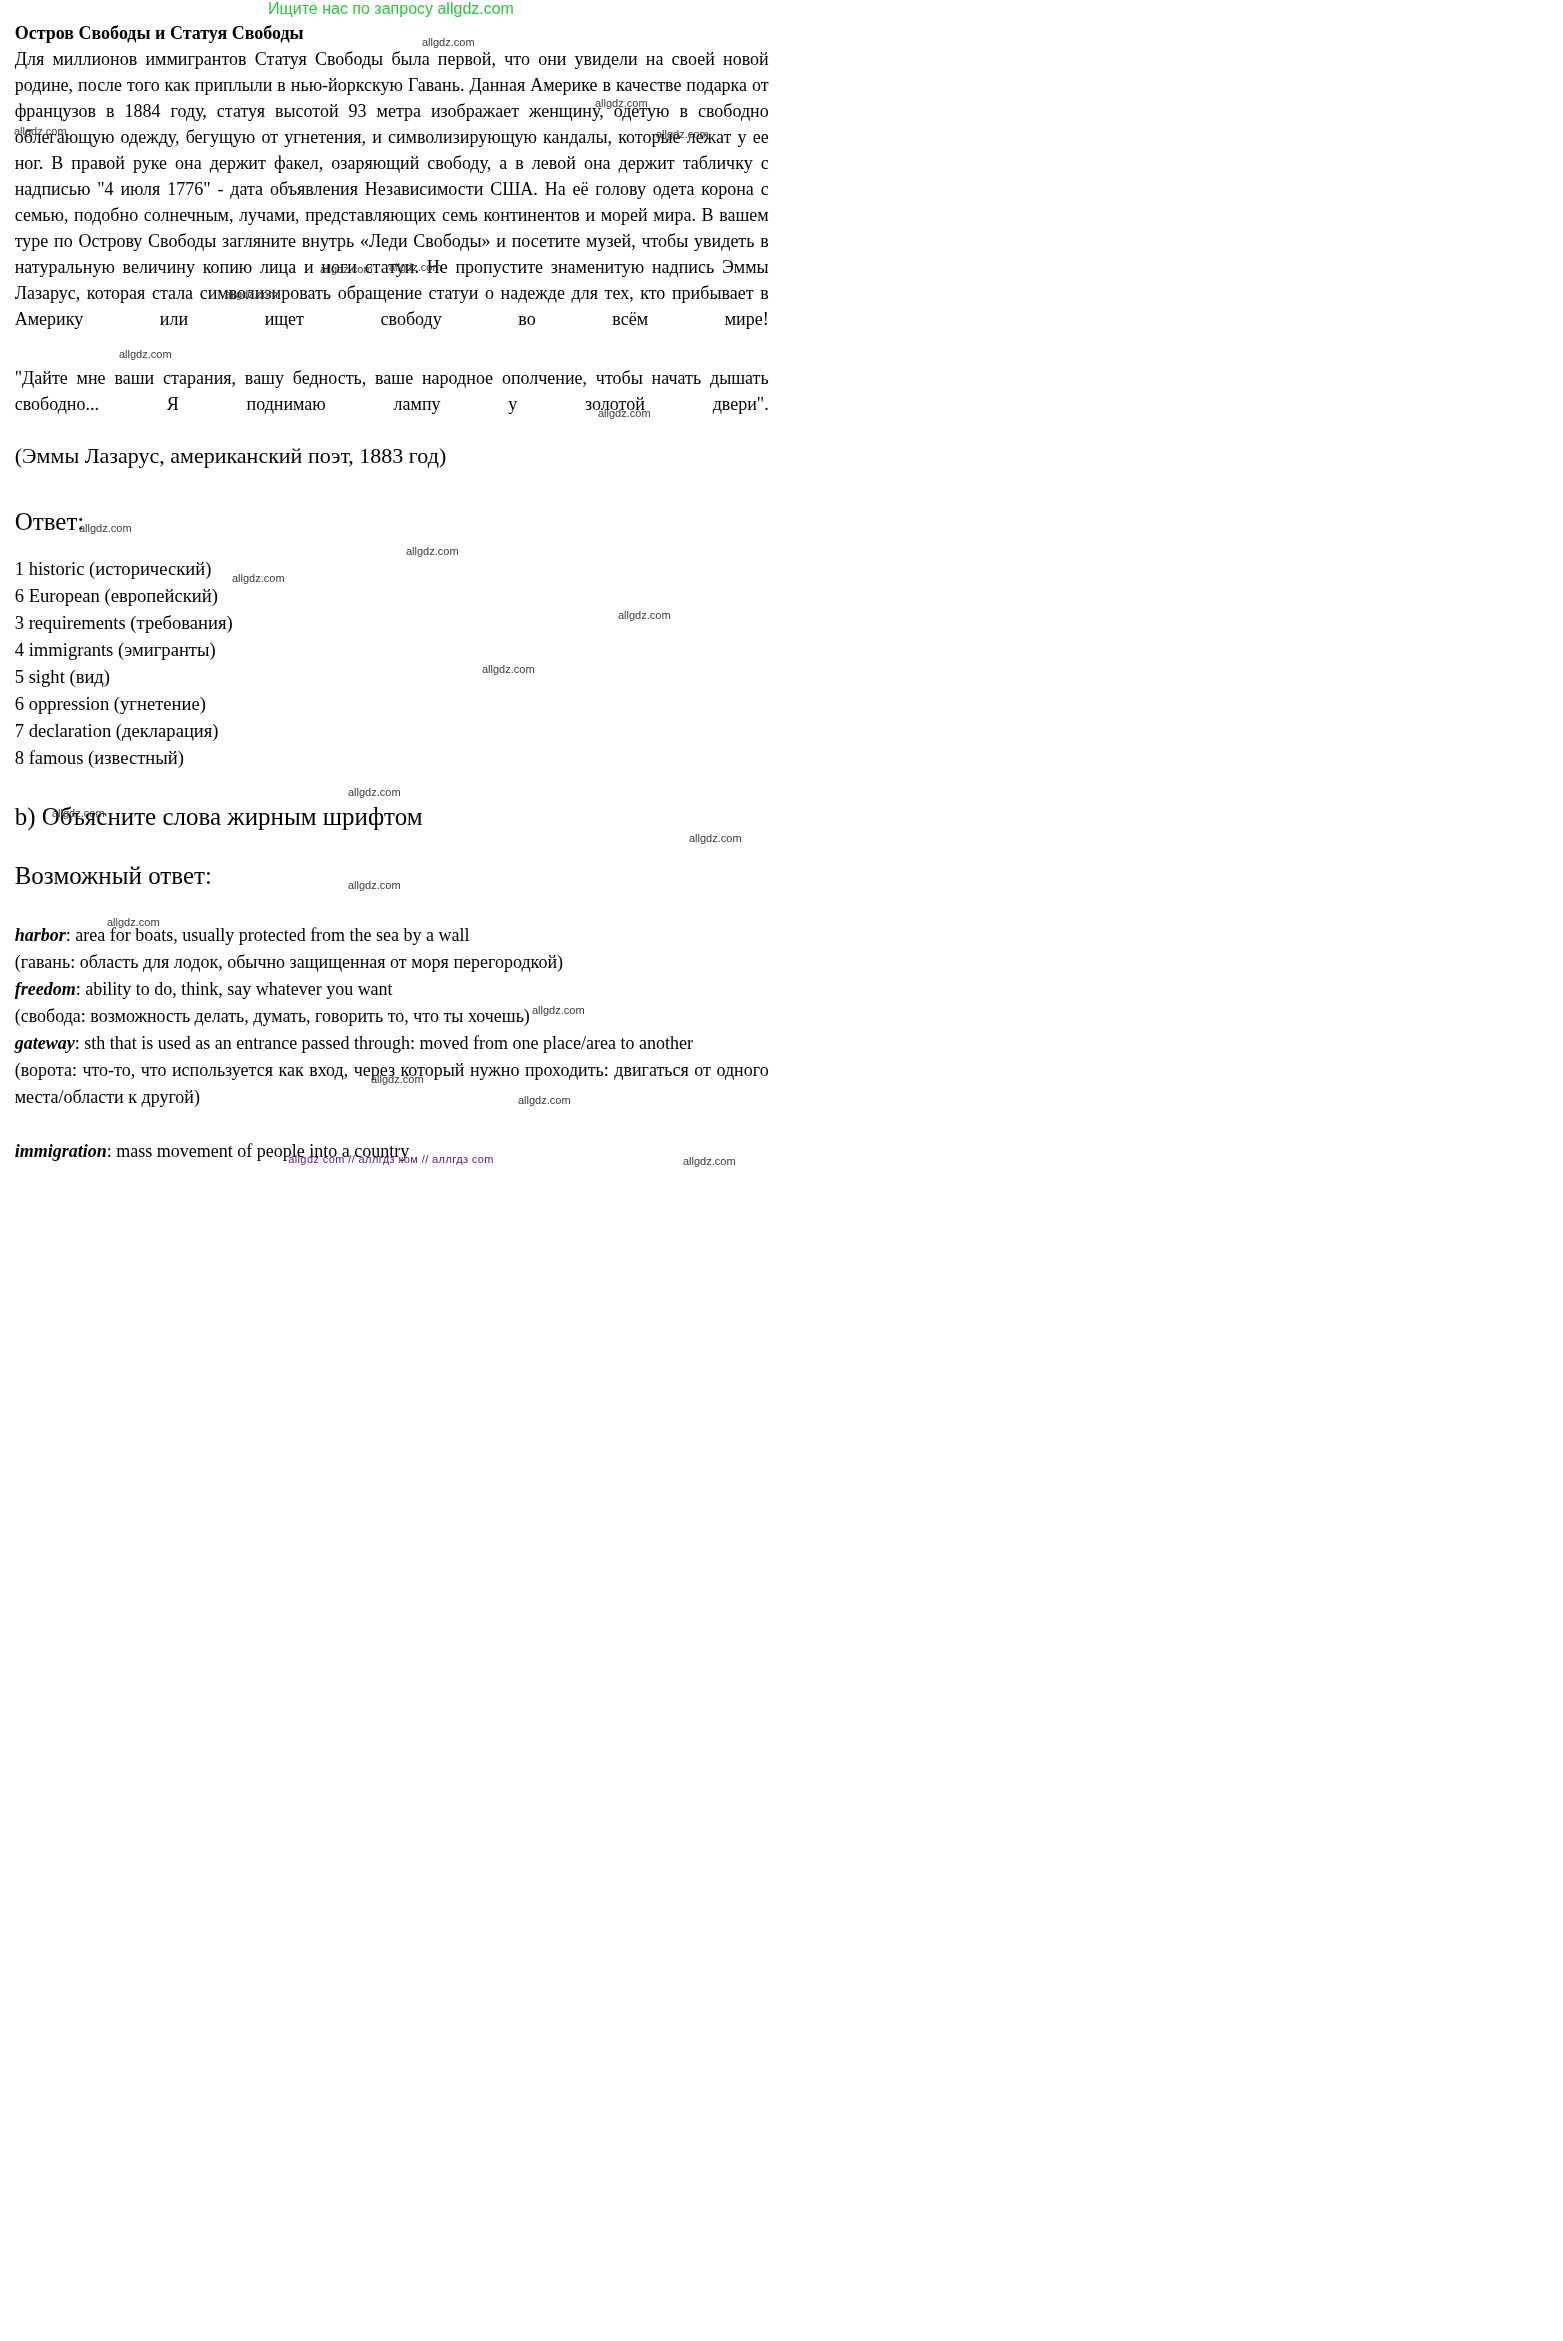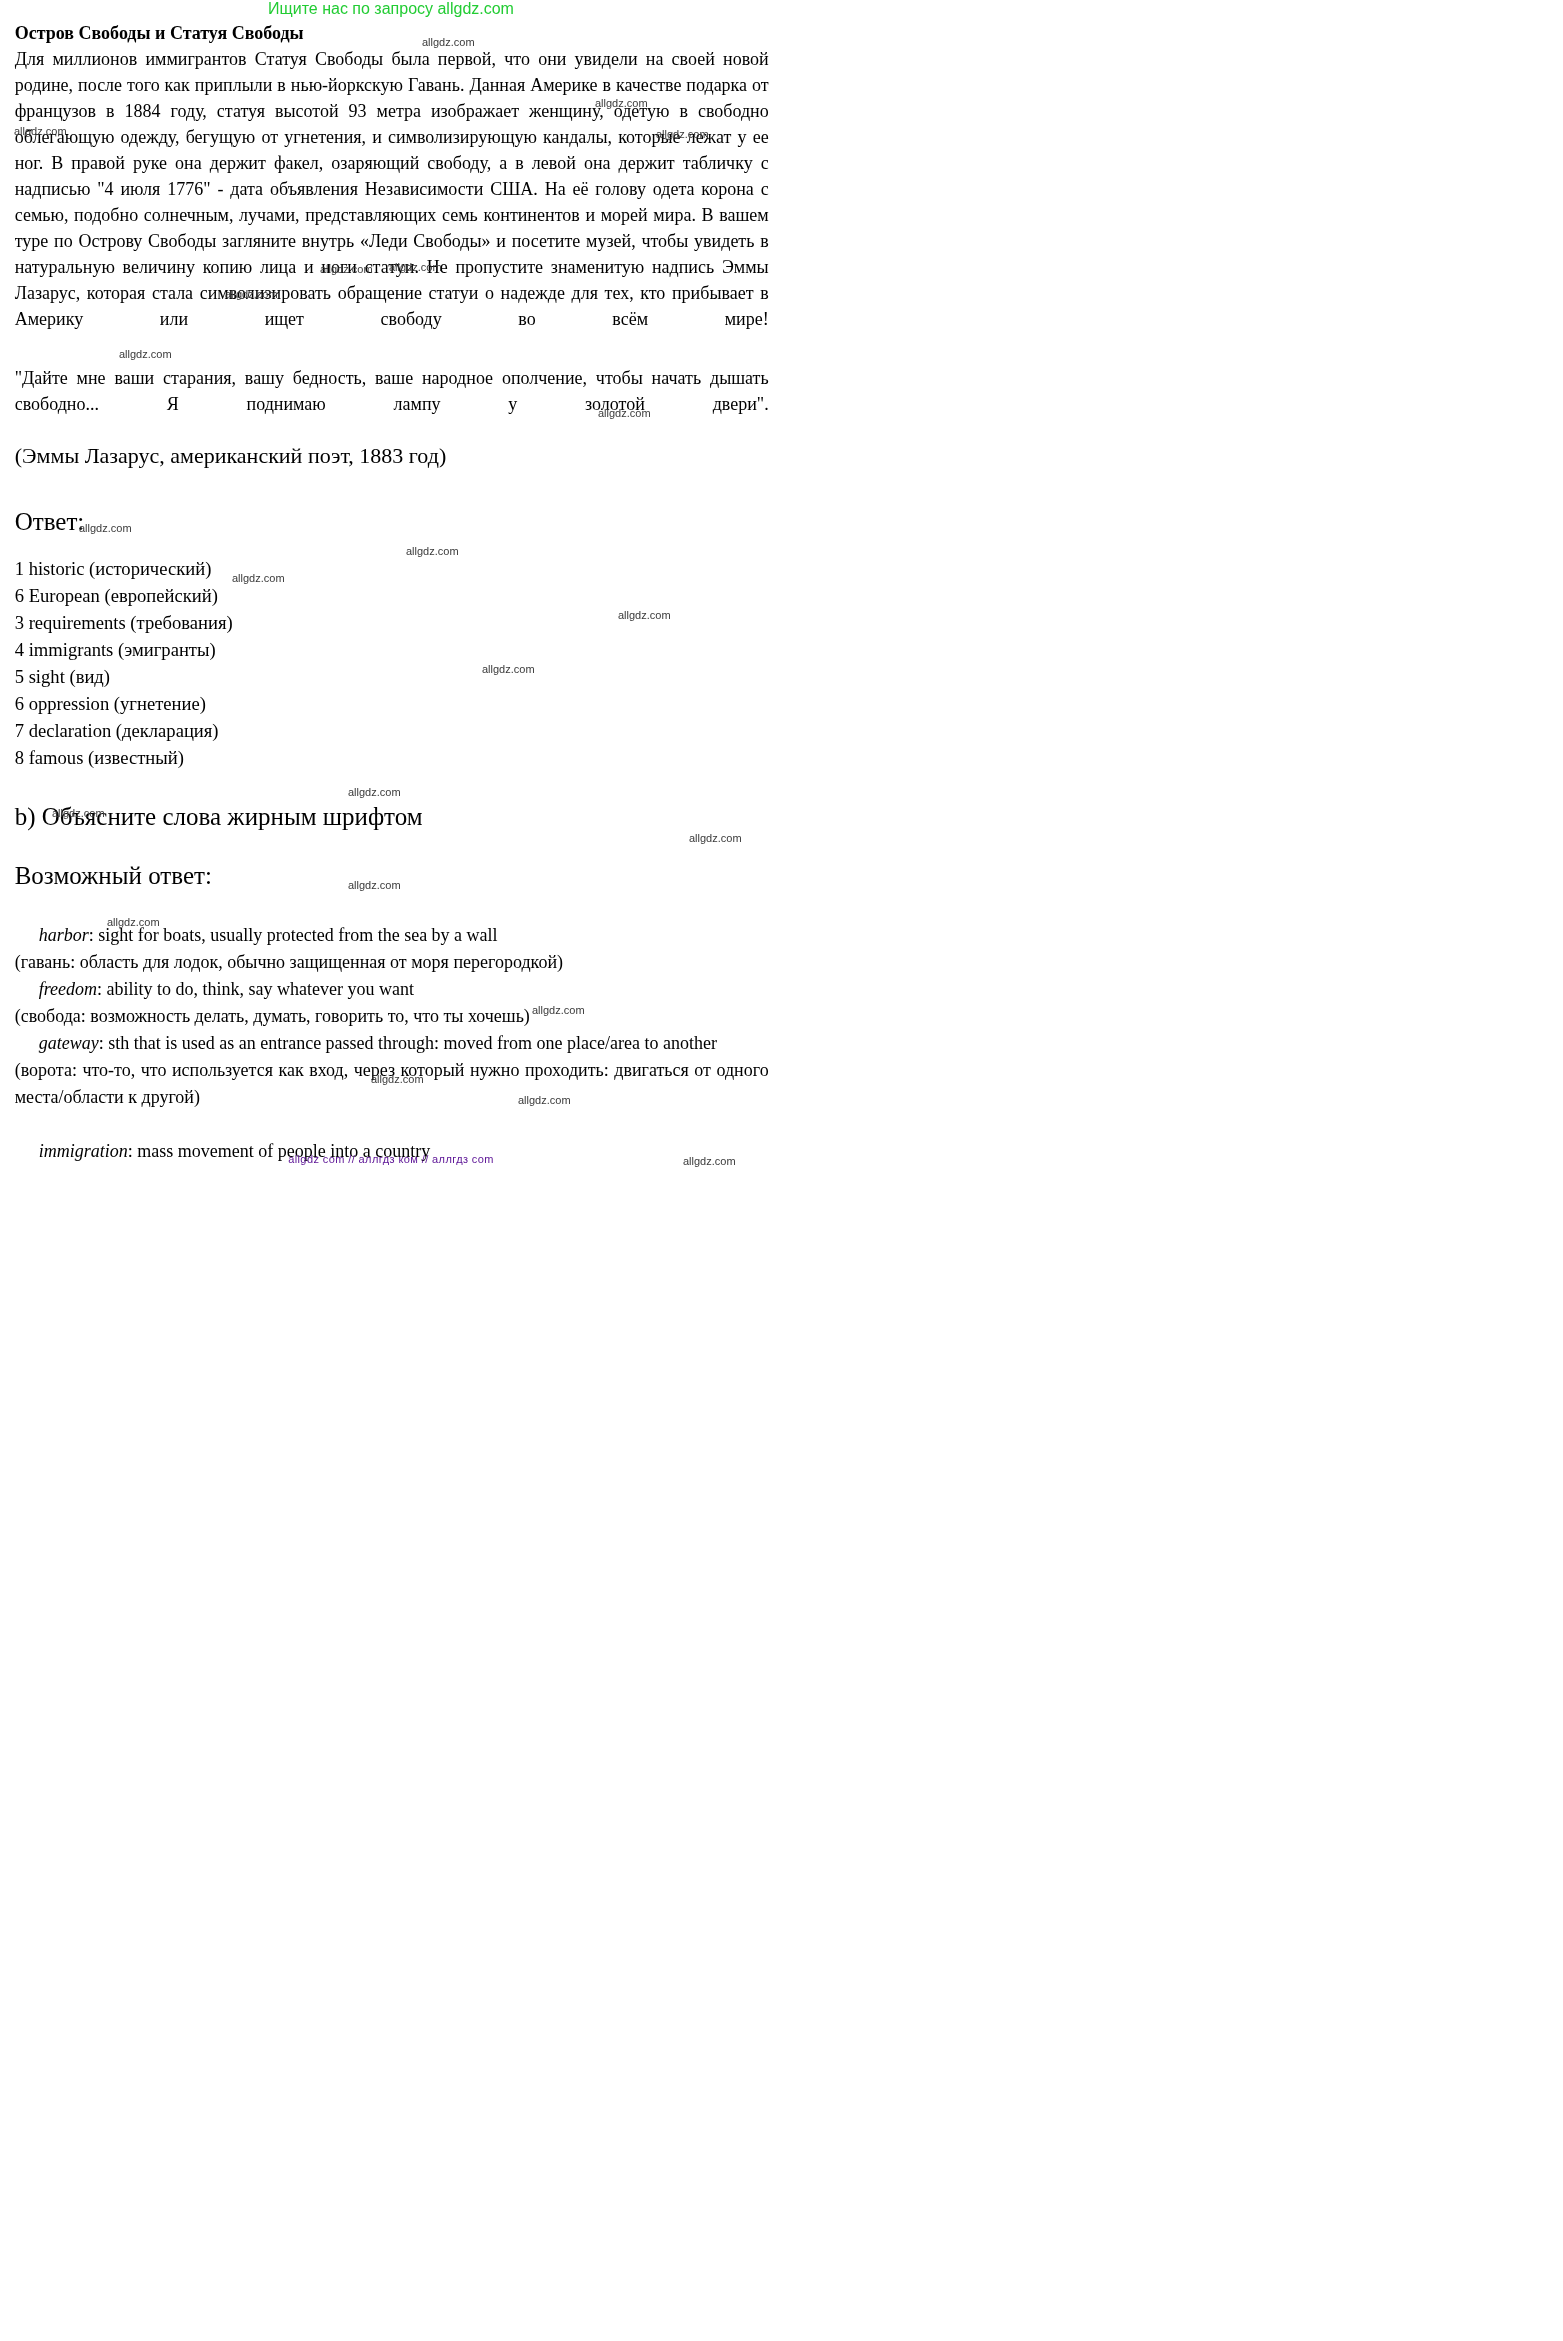--- a/index.html
+++ b/index.html
@@ -97,23 +97,22 @@
     white-space: nowrap;
   }
 
   .vocab {
     margin: 0;
     font-size: 18px;
     line-height: 27px;
     text-align: justify;
   }
   .vocab .term {
-    font-weight: normal;
+    font-weight: bold;
     font-style: italic;
-    margin-left: 24px;
   }
   .vocab.full::after {
     content: "";
     display: inline-block;
     width: 100%;
   }
   .vocab .ru {
     display: block;
   }
 
@@ -185,21 +184,21 @@
 
     <p class="answer-label">b) Объясните слова жирным шрифтом</p>
 
     <div class="spacer-lg"></div>
 
     <p class="answer-label">Возможный ответ:</p>
 
     <div class="spacer-lg"></div>
 
     <p class="vocab">
-      <span class="term">harbor</span><span>: sight for boats, usually protected from the sea by a wall</span>
+      <span class="term">harbor</span><span>: area for boats, usually protected from the sea by a wall</span>
       <span class="ru">(гавань: область для лодок, обычно защищенная от моря перегородкой)</span>
     </p>
 
     <p class="vocab">
       <span class="term">freedom</span><span>: ability to do, think, say whatever you want</span>
       <span class="ru">(свобода: возможность делать, думать, говорить то, что ты хочешь)</span>
     </p>
 
     <p class="vocab full">
       <span class="term">gateway</span><span>: sth that is used as an entrance passed through: moved from one place/area to another</span>

